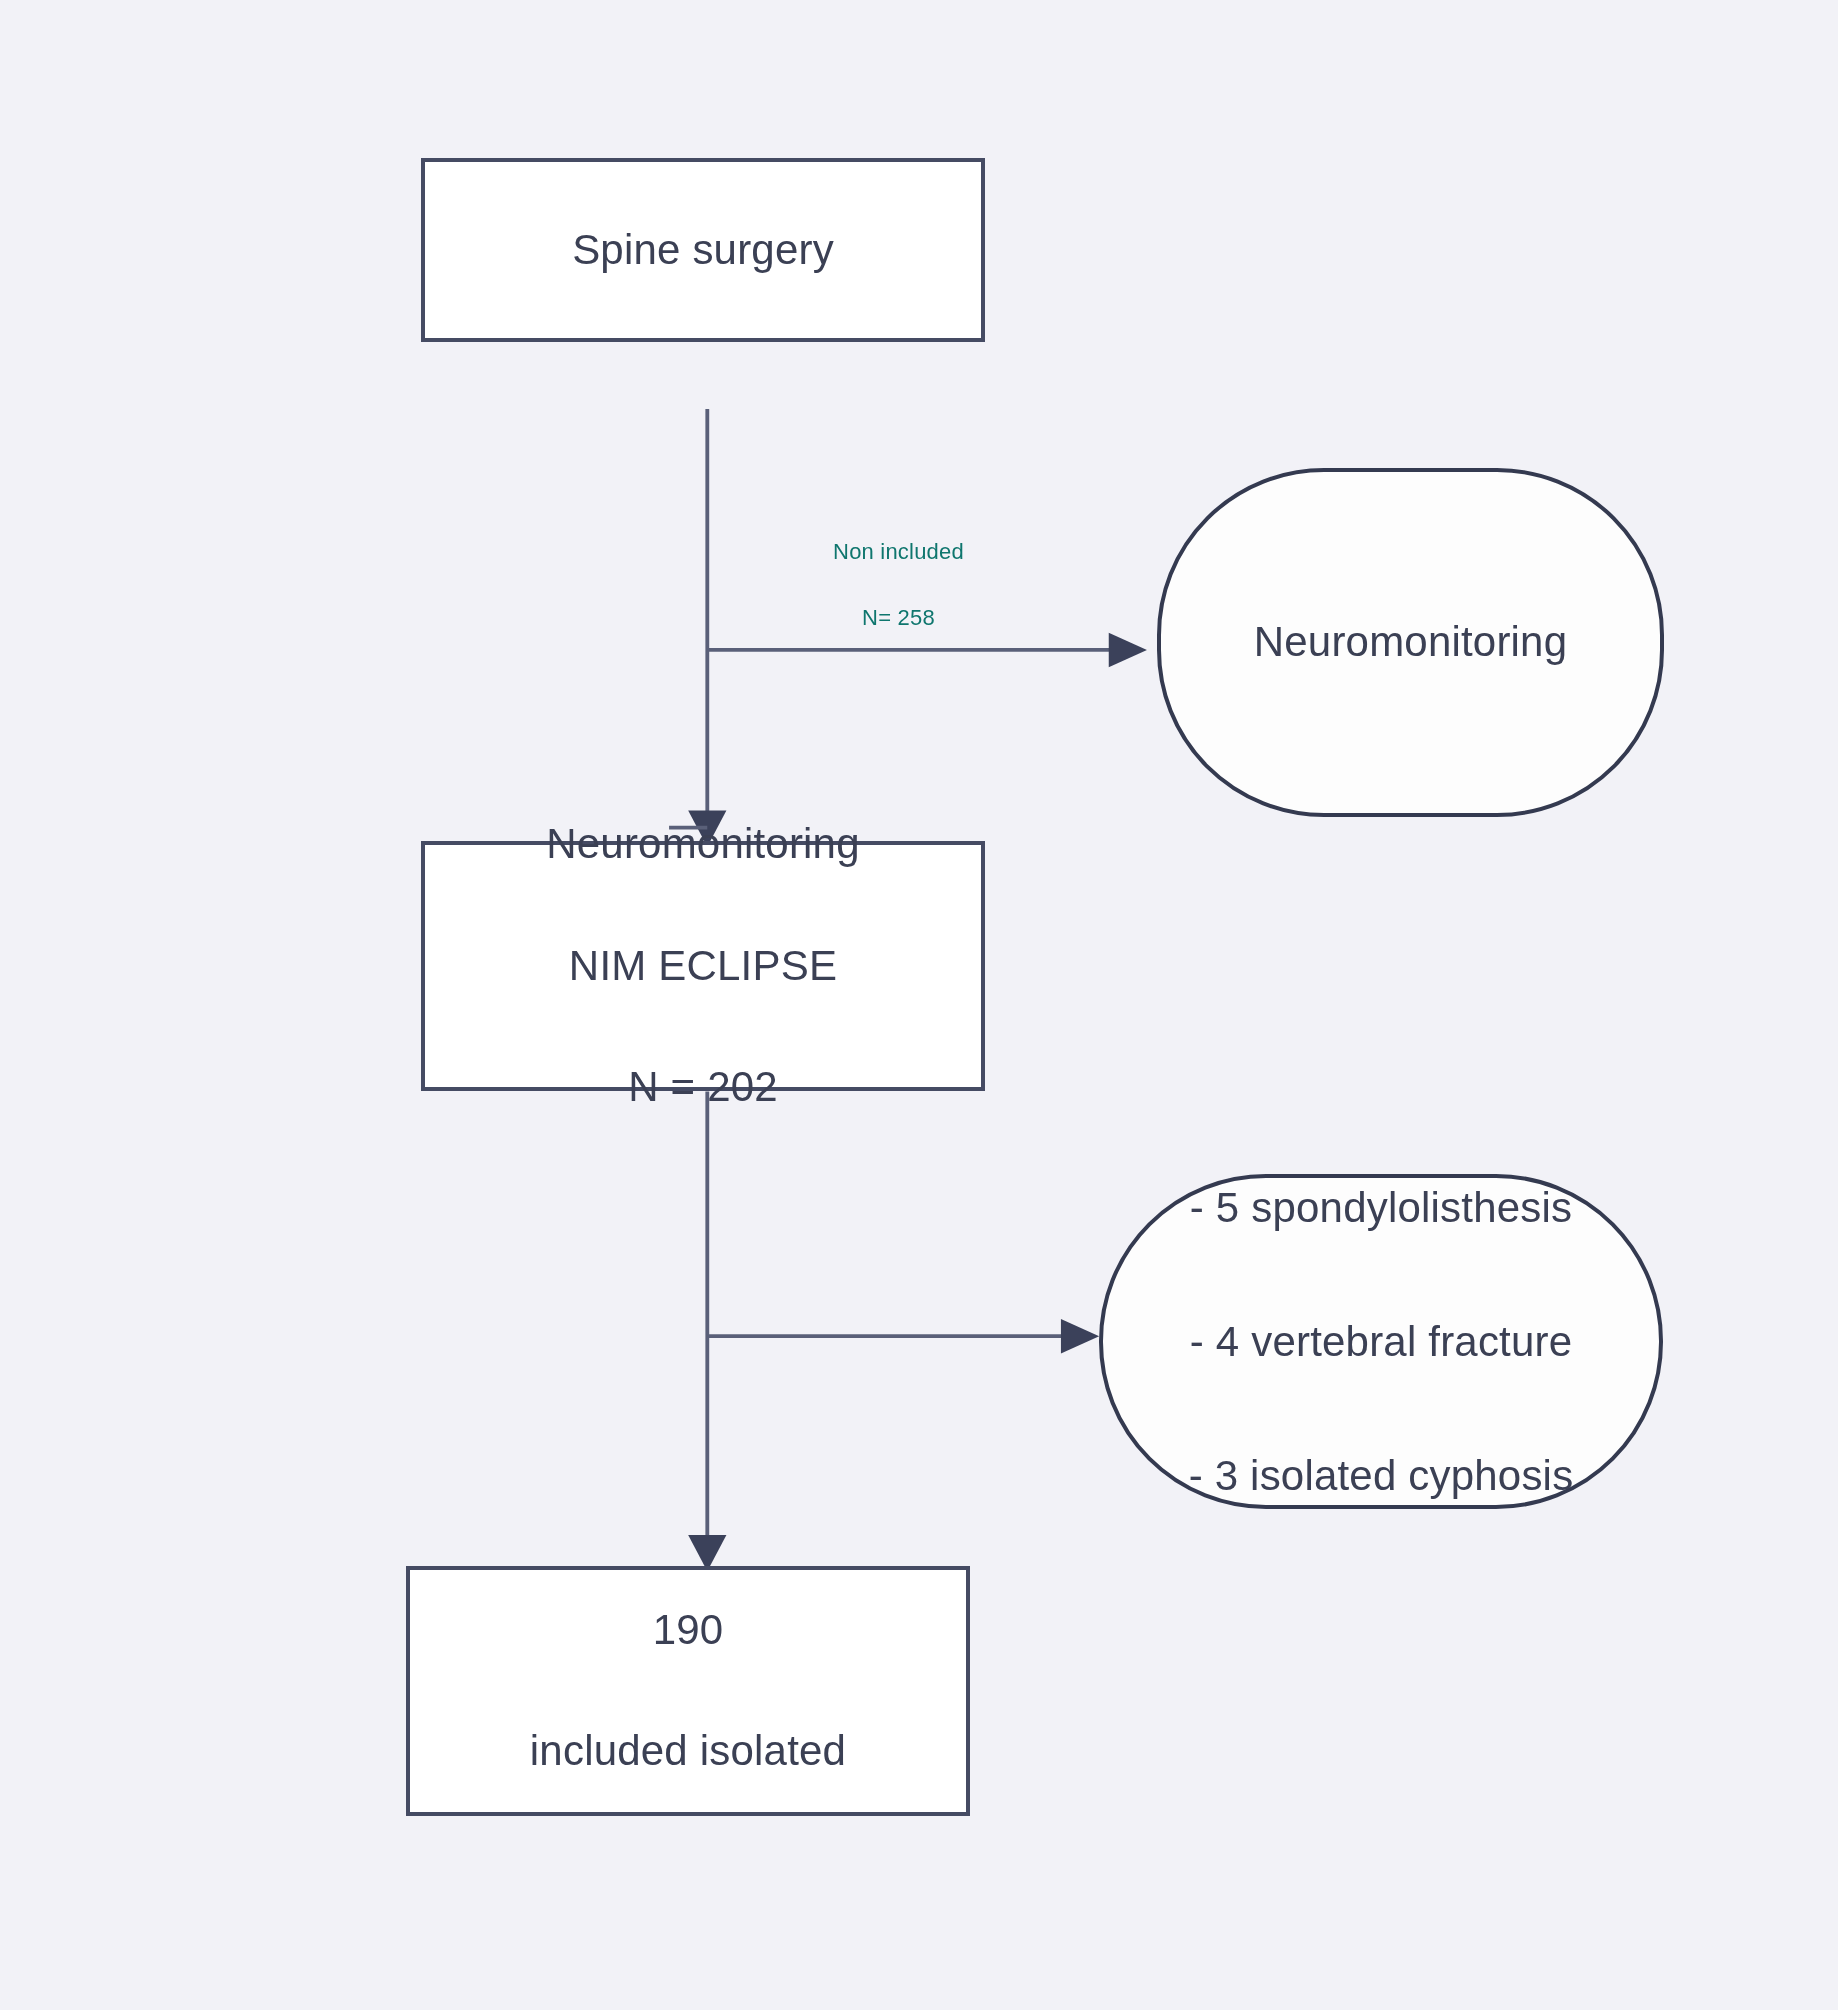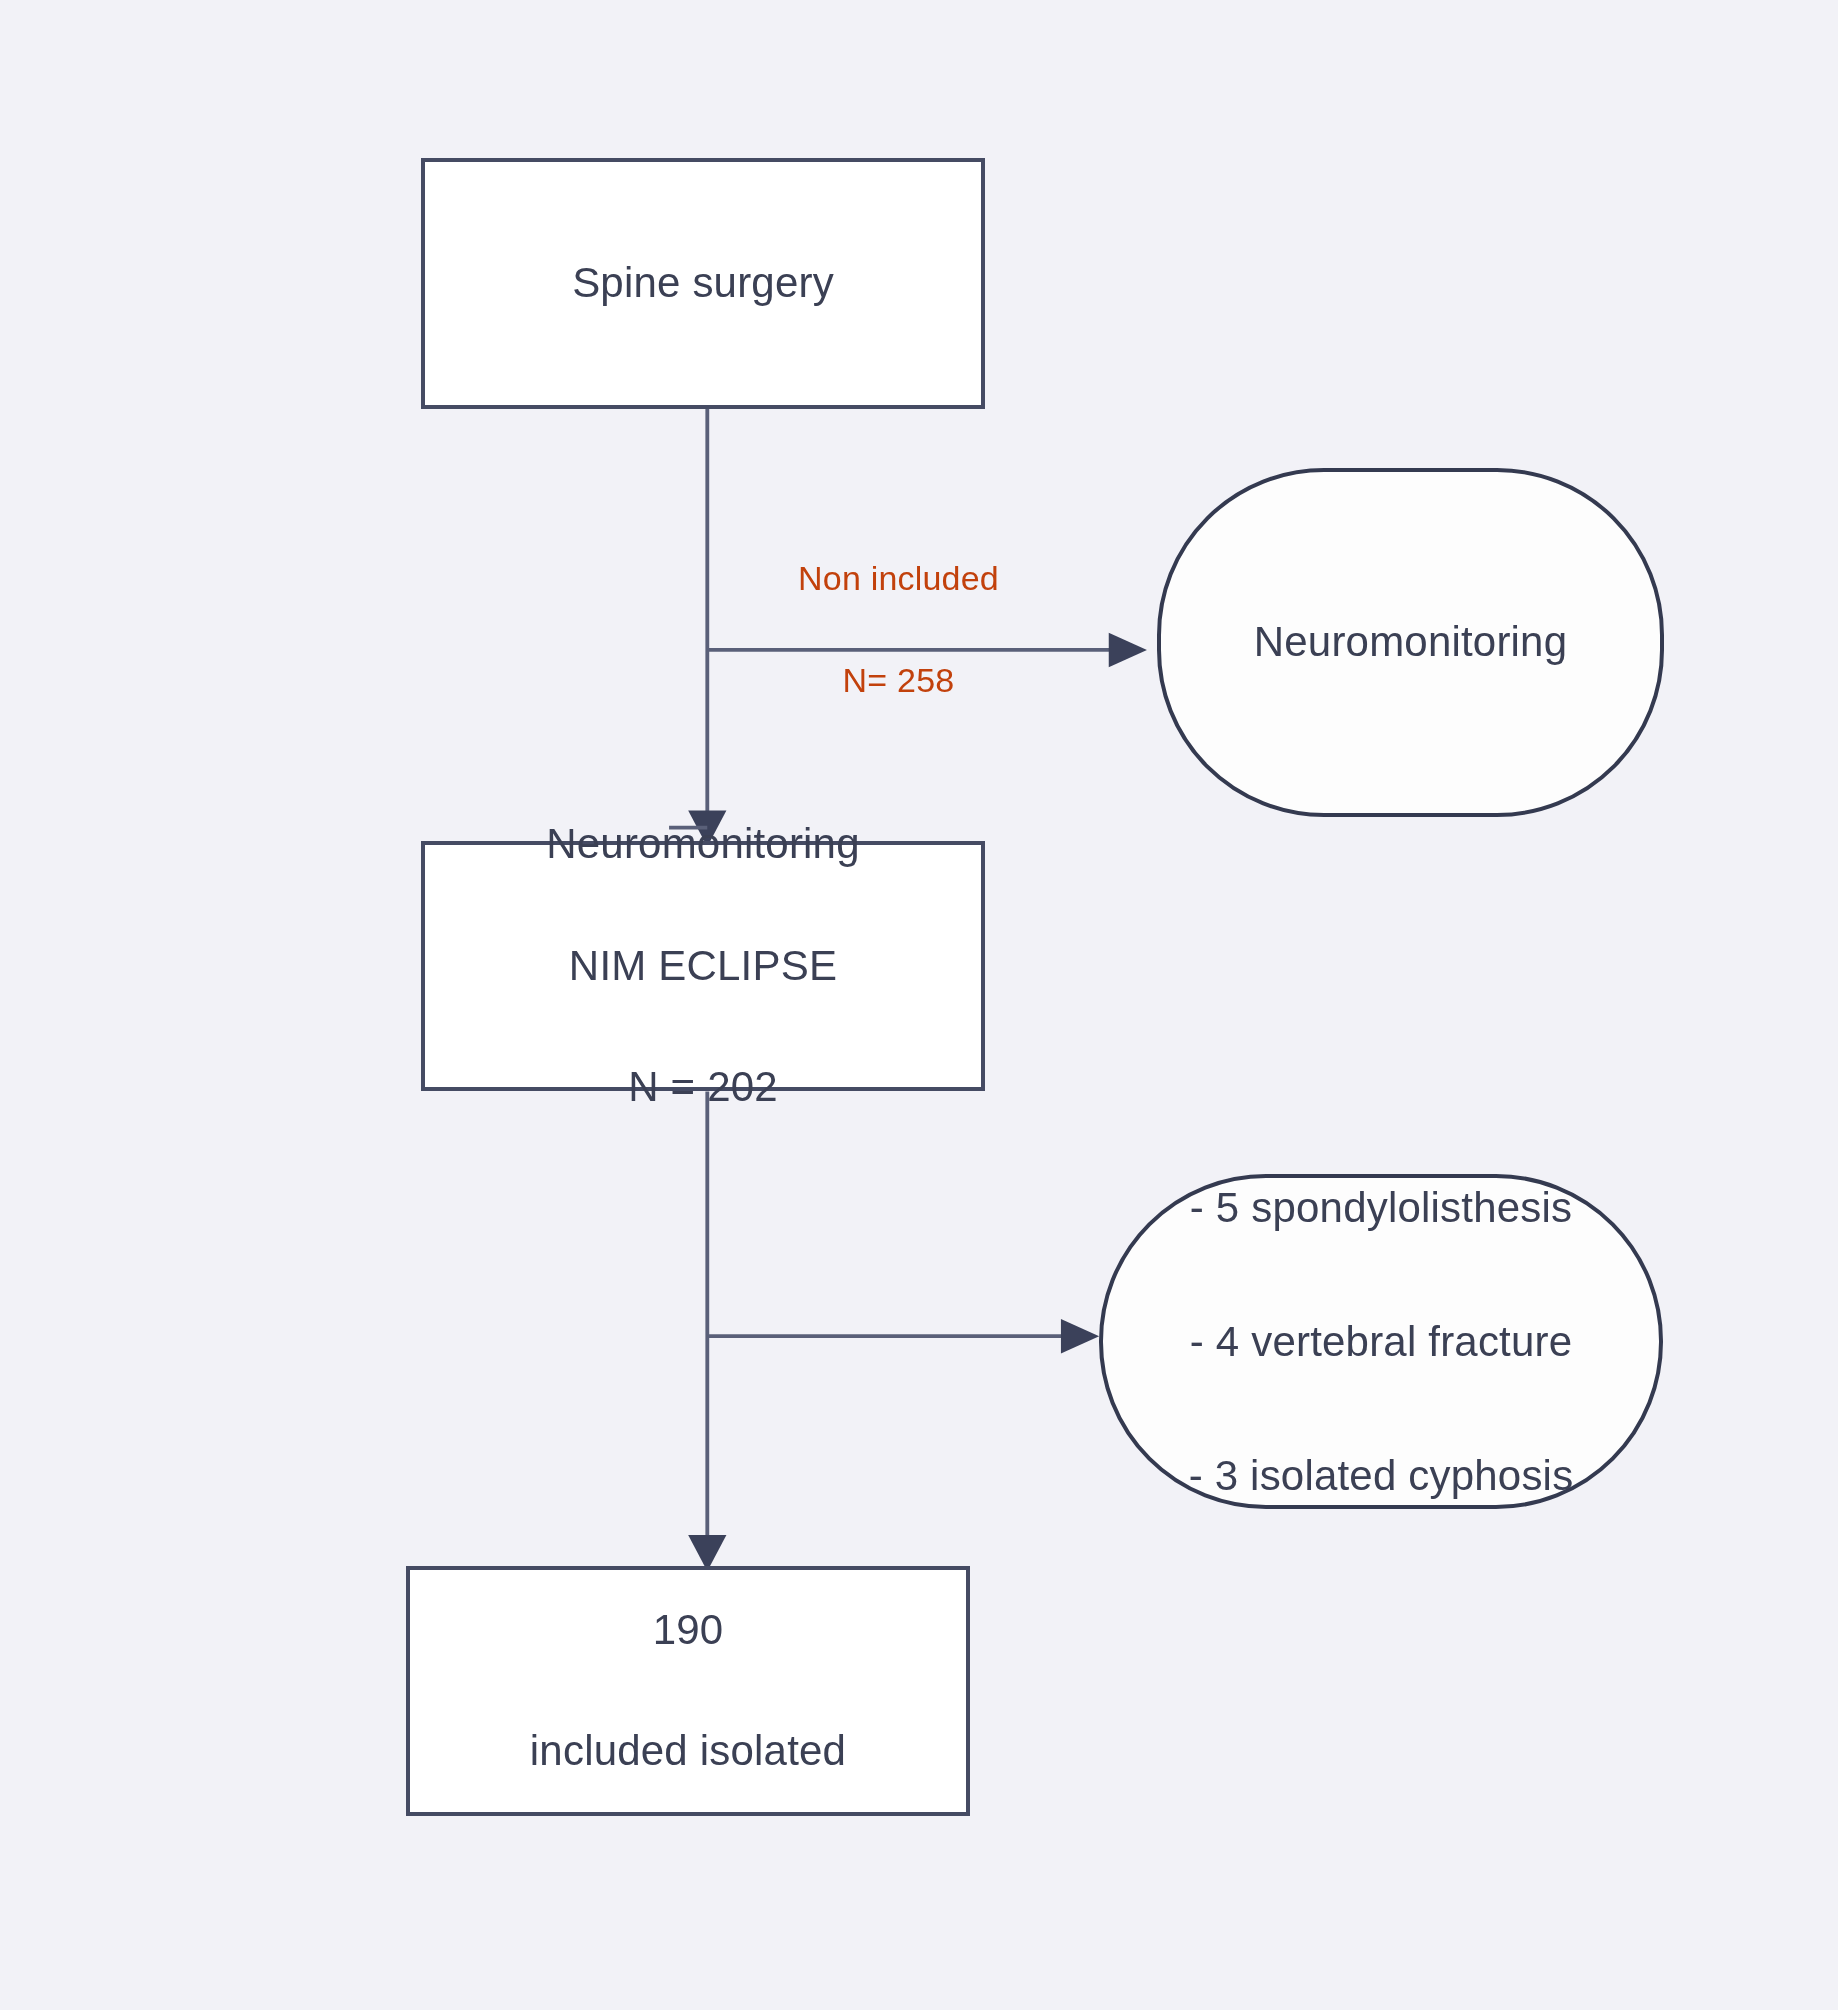--- a/index.html
+++ b/index.html
@@ -46,22 +46,22 @@
     border: 4.8px solid #343a50;
     box-sizing: border-box;
     display: flex;
     align-items: center;
     justify-content: center;
     font-size: 42px;
   }
   
   .edge-label {
     position: absolute;
-    color: #c2410c;
-    font-size: 34px;
+    color: #0f766e;
+    font-size: 22px;
     line-height: 1.5;
     text-align: center;
     white-space: pre-line;
     letter-spacing: 0.2px;
   }
   
   #edges {
     position: absolute;
     left: 0;
     top: 0;
@@ -98,21 +98,21 @@
     <line class="edge-line" x1="740" y1="680" x2="1190" y2="680"></line>
     <polygon class="edge-head" points="1200,680 1160,662 1160,698"></polygon>
 
     <line class="edge-line" x1="740" y1="1142" x2="740" y2="1638"></line>
     <polygon class="edge-head" points="740,1644 720,1606 760,1606"></polygon>
 
     <line class="edge-line" x1="740" y1="1398" x2="1140" y2="1398"></line>
     <polygon class="edge-head" points="1150,1398 1110,1380 1110,1416"></polygon>
   </svg>
 
-  <div class="rect-node" style="left:421px; top:158px; width:564px; height:251px;">
+  <div class="rect-node" style="left:421px; top:158px; width:564px; height:184px;">
     <div class="node-text">
       <div>Spine surgery</div>
     </div>
   </div>
 
   <div class="edge-label" style="left:736px; top:502px; width:325px;">
     <div>Non included</div>
     <div>N= 258</div>
   </div>
 

